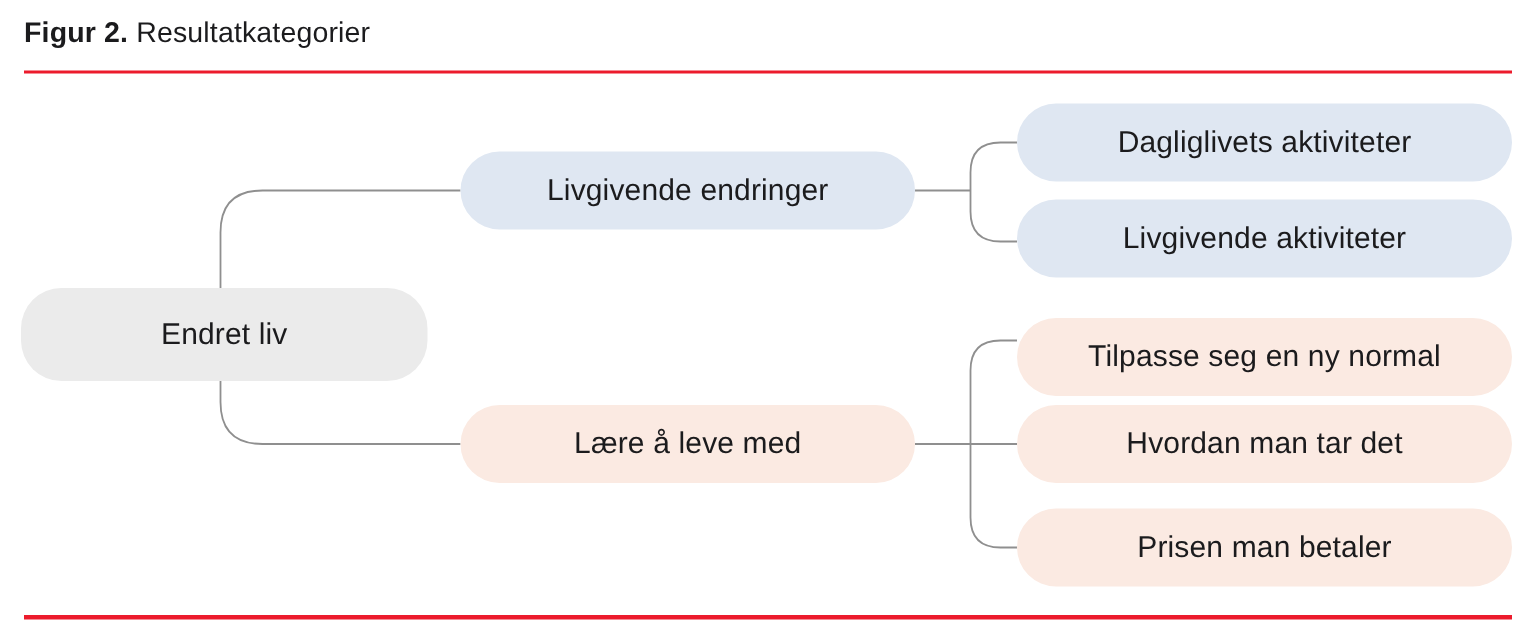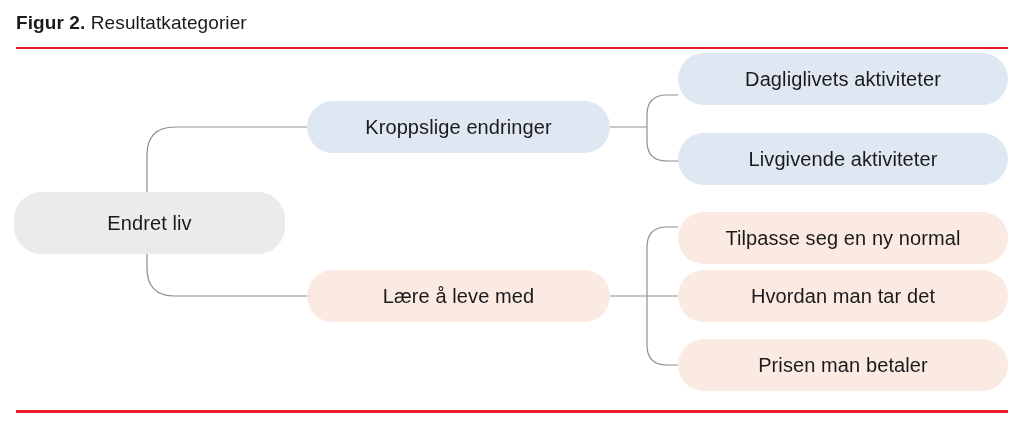--- a/index.html
+++ b/index.html
@@ -41,21 +41,21 @@
     text-align:center;
   }
   .pill.gray{background:var(--node-gray);}
   .pill.blue{background:var(--node-blue);}
   .pill.pink{background:var(--node-pink);}
   .root    {left:14px; top:192px; width:271px;height:62px;}
   .parent  {left:307px;width:303px;height:52px;}
   .parent.p1{top:101px;}
   .parent.p2{top:270px;}
   .child   {left:678px;width:330px;height:52px;}
-  .child.c1{top:53px;}
+  .child.c1{top:69px;}
   .child.c2{top:133px;text-align:right;}
   .child.c3{top:212px;text-align:center;}
   .child.c4{top:270px;}
   .child.c5{top:339px;justify-content:center;}
 </style>
 </head>
 <body>
 
 <div class="canvas">
 
@@ -72,21 +72,21 @@
       <path d="M 610 296 L 678 296"></path>
       <path d="M 678 227 L 667 227 Q 647 227 647 247 L 647 345 Q 647 365 667 365 L 678 365"></path>
     </g>
   </svg>
 
   <div class="pill gray root">
     <span>Endret liv</span>
   </div>
 
   <div class="pill blue parent p1">
-    <span>Kroppslige endringer</span>
+    <span>Livgivende endringer</span>
   </div>
   <div class="pill pink parent p2">
     <span>Lære å leve med</span>
   </div>
 
   <div class="pill blue child c1">
     <span>Dagliglivets aktiviteter</span>
   </div>
   <div class="pill blue child c2">
     <span>Livgivende aktiviteter</span>

